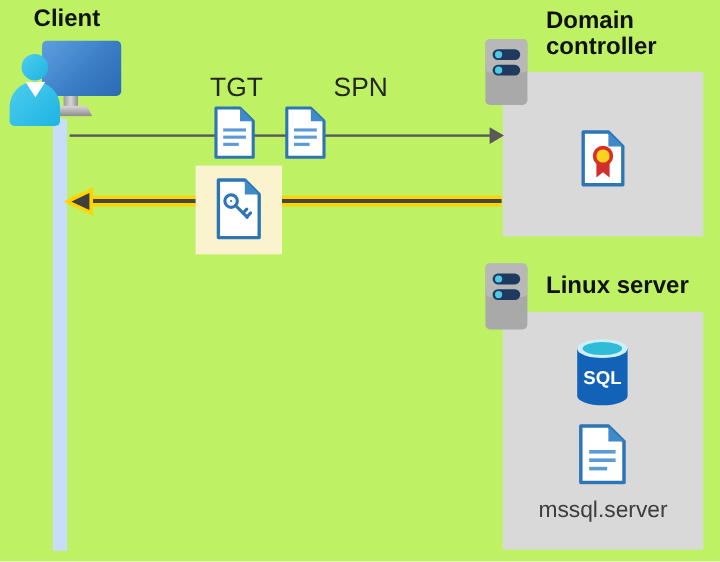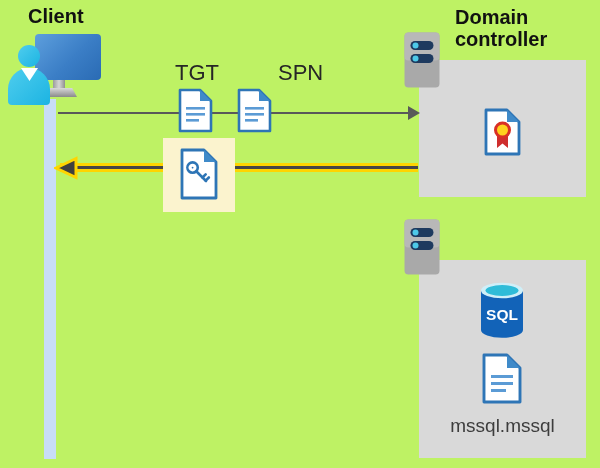--- a/index.html
+++ b/index.html
@@ -121,20 +121,21 @@
     <circle cx="11.5" cy="26.5" r="3" fill="#4EC9E8"></circle>
   </svg>
   <svg class="abs cert-doc" width="37" height="48" viewBox="0 0 37 48">
     <path d="M2 2 H23 L35 14 V46 H2 Z" fill="#ffffff" stroke="#2E75B6" stroke-width="2.8" stroke-linejoin="round"></path>
     <path d="M23 2 L23 14 H35 Z" fill="#3F8AC9"></path>
     <path d="M13 27 h11 v13 l-5.5 -4.5 l-5.5 4.5 Z" fill="#CF2E2E"></path>
     <circle cx="18.5" cy="22" r="7" fill="#FFD21E" stroke="#D93025" stroke-width="3"></circle>
   </svg>
 
   <div class="abs linux-box"></div>
+  <div class="abs heading linux-label">Linux server</div>
   <svg class="abs linux-server-icon" width="36" height="56" viewBox="0 0 36 56">
     <rect x="0.5" y="0.5" width="35" height="55" rx="4" fill="#a9a9a9"></rect>
     <rect x="0.5" y="0.5" width="35" height="28" rx="4" fill="#b8b8b8"></rect>
     <rect x="6.5" y="9" width="23" height="9" rx="4.5" fill="#1E3A5F"></rect>
     <circle cx="11.5" cy="13.5" r="3" fill="#4EC9E8"></circle>
     <rect x="6.5" y="22" width="23" height="9" rx="4.5" fill="#1E3A5F"></rect>
     <circle cx="11.5" cy="26.5" r="3" fill="#4EC9E8"></circle>
   </svg>
 
   <svg class="abs sql-icon" width="46" height="57" viewBox="0 0 46 57">
@@ -145,15 +146,15 @@
   </svg>
 
   <svg class="abs keytab-doc" width="40" height="51" viewBox="0 0 40 51">
     <path d="M2 2 H25 L38 15 V49 H2 Z" fill="#ffffff" stroke="#2E75B6" stroke-width="2.9" stroke-linejoin="round"></path>
     <path d="M25 2 L25 15 H38 Z" fill="#3F8AC9"></path>
     <rect x="9" y="22" width="22" height="3" fill="#5B9BD5"></rect>
     <rect x="9" y="29" width="22" height="3" fill="#5B9BD5"></rect>
     <rect x="9" y="36" width="15" height="3" fill="#5B9BD5"></rect>
   </svg>
 
-  <div class="abs keytab-label">mssql.mssql</div>
+  <div class="abs keytab-label">mssql.server</div>
 
 </div>
 
 </body></html>

